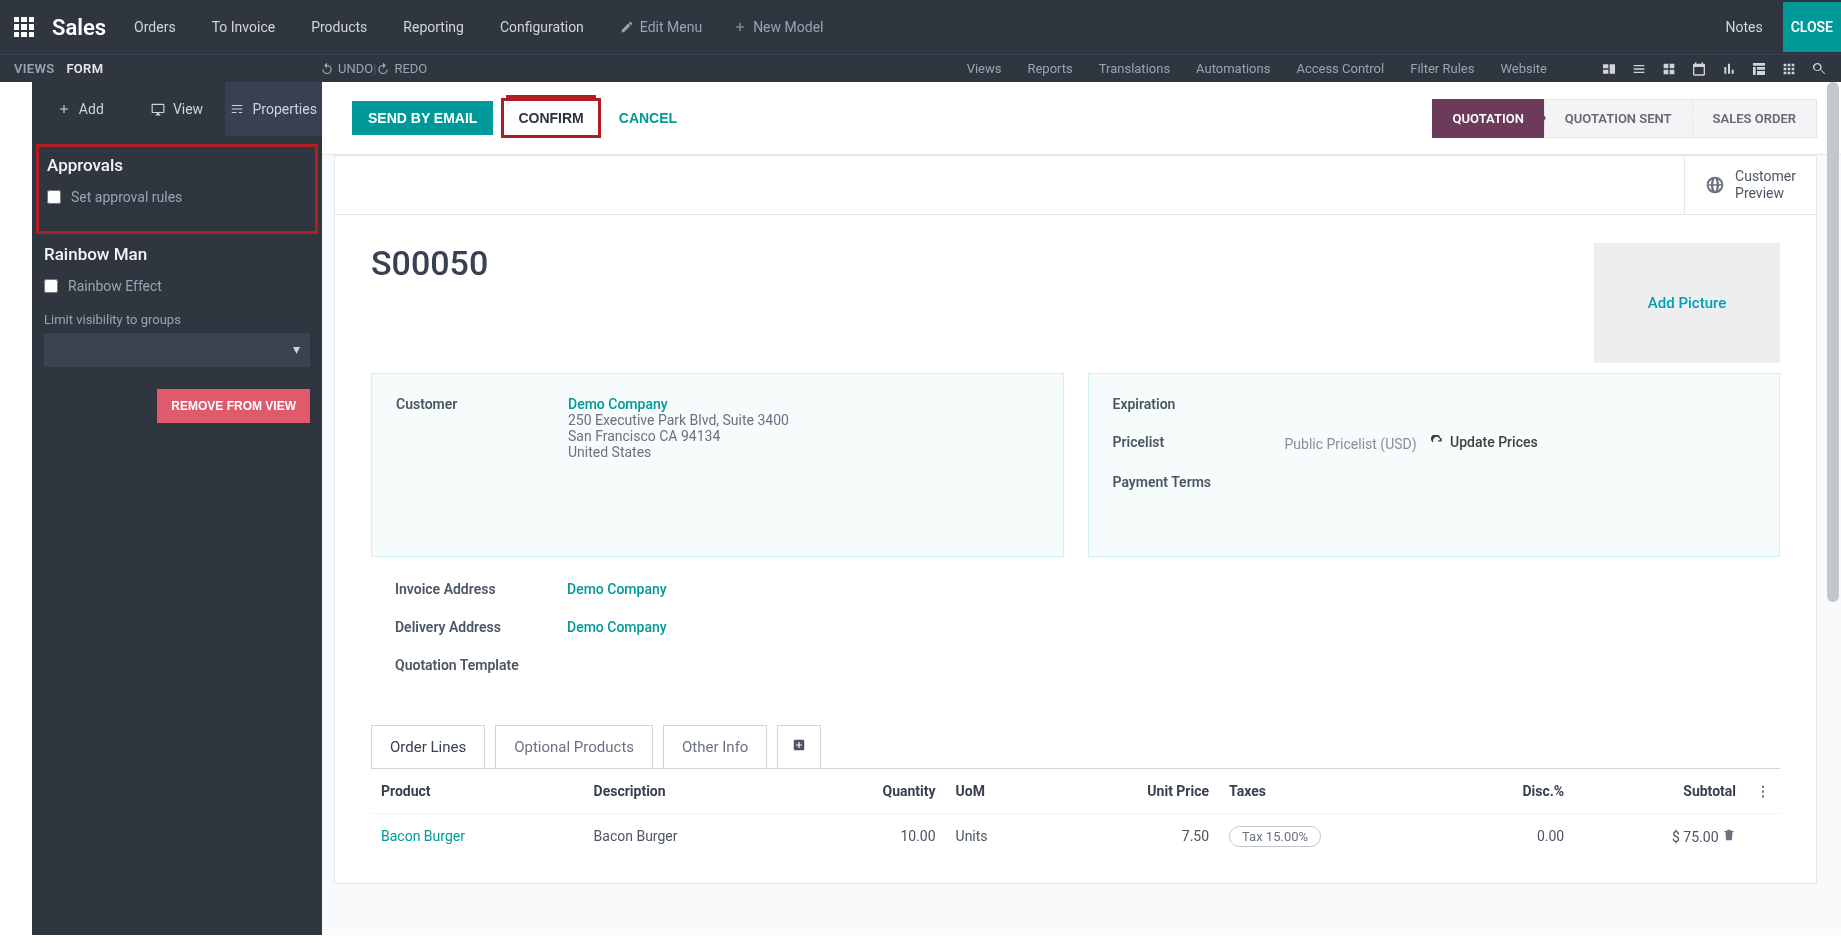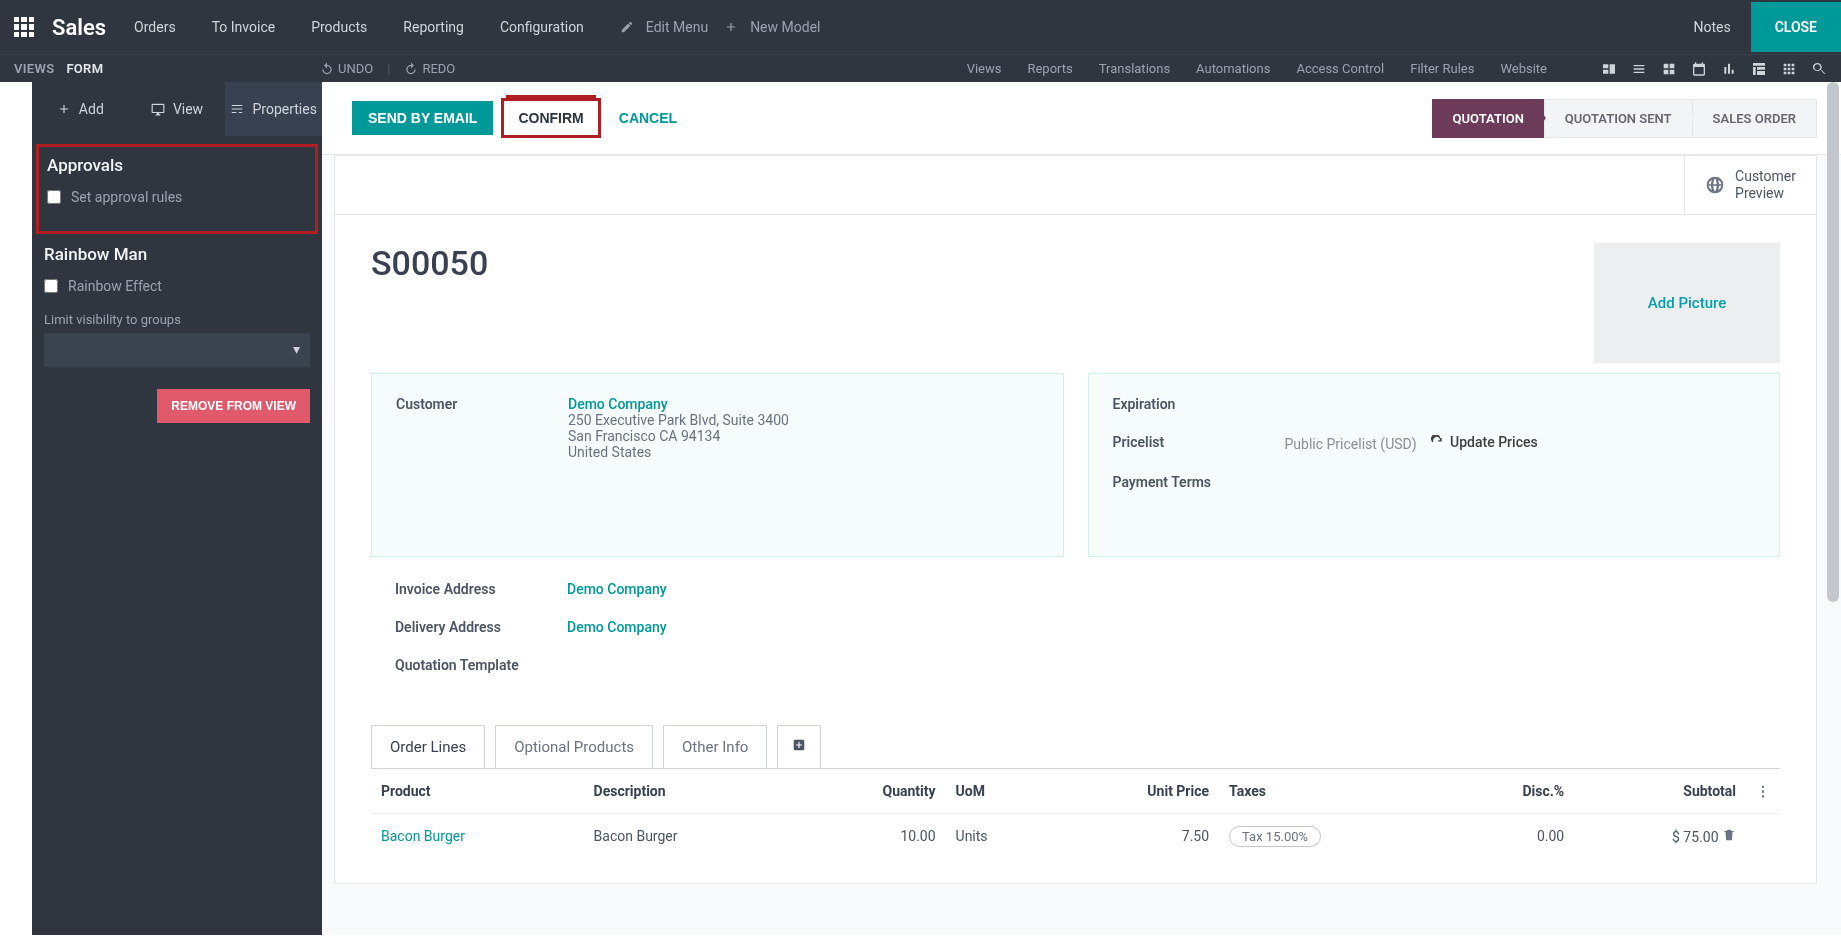--- a/index.html
+++ b/index.html
@@ -4,30 +4,30 @@
 <style>
 * { box-sizing: border-box; margin: 0; padding: 0; }
 body { font-family: -apple-system, BlinkMacSystemFont, "Segoe UI", Roboto, Helvetica, Arial, sans-serif; font-size: 14px; color: #374151; background: #fff; width: 1841px; height: 943px; overflow: hidden; }
 
 
 .topbar { background: #2f3640; color: #d1d5db; display: flex; align-items: center; height: 54px; padding: 0 14px; }
 .topbar .apps-icon { width: 20px; height: 20px; display: grid; grid-template-columns: repeat(3,1fr); grid-template-rows: repeat(3,1fr); gap: 2px; margin-right: 18px; cursor: pointer; }
 .topbar .apps-icon span { background: #fff; }
 .topbar .brand { font-size: 22px; font-weight: 600; color: #fff; margin-right: 28px; }
 .topbar .menuitem { margin-right: 36px; cursor: pointer; }
-.topbar .muted-item { color: #9ca3af; margin-right: 16px; cursor: pointer; display: flex; align-items: center; gap: 12px; }
+.topbar .muted-item { color: #9ca3af; margin-right: 31px; cursor: pointer; display: flex; align-items: center; gap: 6px; }
 .topbar .spacer { flex: 1; }
 .topbar .notes { margin-right: 20px; cursor: pointer; }
-.topbar .close-btn { background: #009999; color: #fff; font-weight: 600; padding: 17px 24px; margin: -17px -14px -17px 0; cursor: pointer; }
+.topbar .close-btn { background: #009999; color: #fff; font-weight: 600; padding: 17px 8px; margin: -17px -14px -17px 0; cursor: pointer; }
 
 
 .subbar { background: #2f3640; height: 28px; display: flex; align-items: center; padding: 0 14px; color: #9ca3af; font-size: 13px; border-top: 1px solid #3b4250; }
 .subbar .sbleft { display: flex; gap: 12px; width: 306px; }
 .subbar .vlabel { font-weight: 600; letter-spacing: 0.3px; }
-.subbar .center { display: flex; gap: 14px; }
+.subbar .center { display: flex; gap: 0; }
 .subbar .center span { cursor: pointer; display: flex; align-items: center; gap: 4px; }
 .subbar .right { margin-left: auto; display: flex; gap: 26px; align-items: center; }
 .subbar .iconrow { display: flex; gap: 14px; margin-left: 28px; }
 .subbar .iconrow svg { width: 16px; height: 16px; fill: #cfd3da; cursor: pointer; }
 .subbar .right .linkitem { cursor: pointer; }
 
 
 .layout { display: flex; height: calc(943px - 54px - 36px); }
 .sidebar { width: 290px; background: #2f3640; color: #cfd3da; display: flex; flex-direction: column; margin-left: 32px; }
 .side-tabs { display: flex; height: 54px; }

